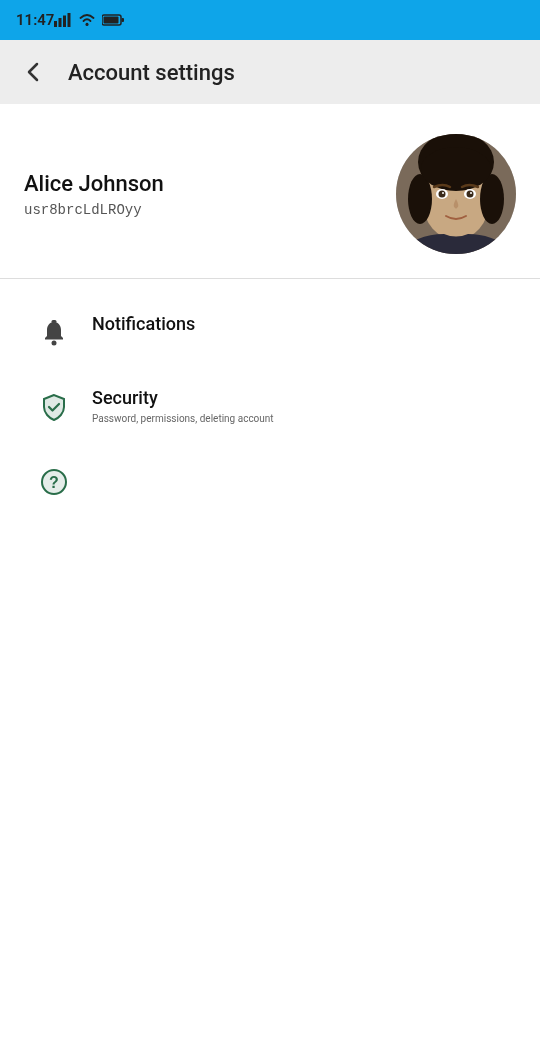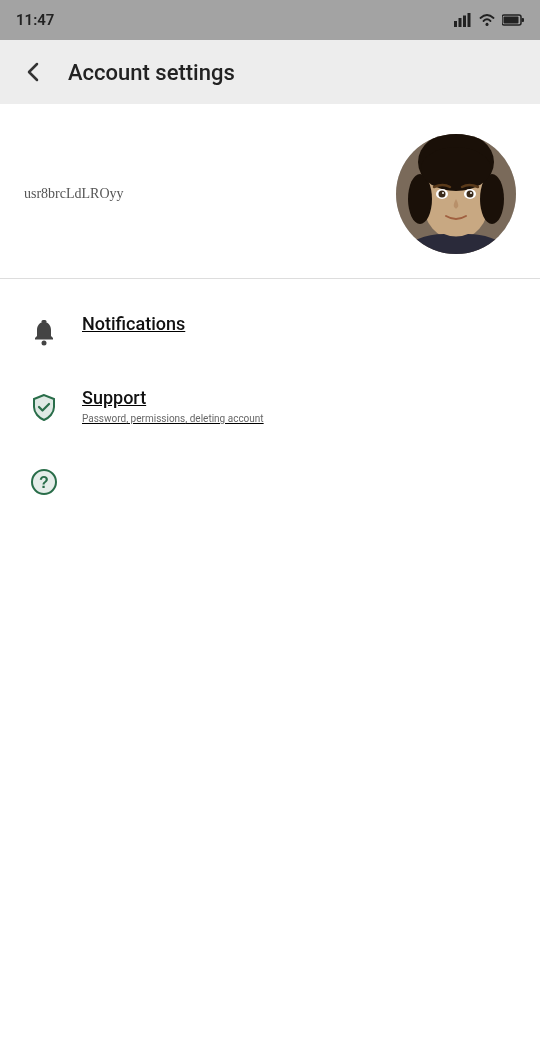--- a/index.html
+++ b/index.html
@@ -10,24 +10,24 @@
       background: #fff;
       font-family: 'Roboto', Arial, sans-serif;
       overflow: hidden;
       position: relative;
     }
 
     
     .status-bar {
       width: 100%;
       height: 40px;
-      background: #a3a3a3;
-      display: flex;
-      align-items: center;
-      justify-content: space-between;
+      background: #0ea5e9;
+      display: flex;
+      align-items: center;
+      justify-content: flex-start;
       padding: 0 16px;
     }
 
     .status-time {
       font-size: 15px;
       font-weight: 600;
       color: #222;
     }
 
     .status-icons {
@@ -83,21 +83,21 @@
     .profile-name {
       font-size: 22px;
       font-weight: 500;
       color: #111;
       margin-bottom: 6px;
     }
 
     .profile-id {
       font-size: 14px;
       color: #555;
-      font-family: Liberation Serif, serif;
+      font-family: Liberation Mono, monospace;
     }
 
     .avatar-container {
       width: 120px;
       height: 120px;
       border-radius: 60px;
       overflow: hidden;
       flex-shrink: 0;
       background: #ccc;
     }
@@ -111,22 +111,21 @@
     
     .divider {
       width: 100%;
       height: 1px;
       background: #ddd;
       margin: 0 0 8px 0;
     }
 
     
     .menu-list {
-      padding: 8px 2px;
-      text-decoration: underline;
+      padding: 8px 12px;
     }
 
     .menu-item {
       display: flex;
       align-items: flex-start;
       padding: 18px 24px;
       cursor: pointer;
       gap: 20px;
       min-height: 72px;
     }
@@ -210,20 +209,21 @@
   <button class="back-button">
     <svg width="24" height="24" viewBox="0 0 24 24" fill="none">
       <path d="M15 4 L7 12 L15 20" stroke="#333" stroke-width="2.5" stroke-linecap="round" stroke-linejoin="round" fill="none"></path>
     </svg>
   </button>
   <span class="page-title">Account settings</span>
 </div>
 
 <div class="profile-section">
   <div class="profile-info">
+    <span class="profile-name">Alice Johnson</span>
     <span class="profile-id">usr8brcLdLROyy</span>
   </div>
   <div class="avatar-container">
     
     <svg class="avatar-svg" viewBox="0 0 120 120">
 
       <rect width="120" height="120" fill="#7a6a5a"></rect>
 
       <ellipse cx="60" cy="28" rx="38" ry="30" fill="#1a1008"></ellipse>
 
@@ -274,21 +274,21 @@
 
   <div class="menu-item">
     <div class="menu-icon">
       <svg class="shield-icon-svg" viewBox="0 0 28 28" fill="none">
         <path d="M14 2 L4 6 L4 14 C4 20 9 25 14 27 C19 25 24 20 24 14 L24 6 Z" stroke="#2a6e4a" stroke-width="2" fill="none"></path>
         <path d="M14 2 L4 6 L4 14 C4 20 9 25 14 27 C19 25 24 20 24 14 L24 6 Z" fill="#2a6e4a" opacity="0.15"></path>
         <path d="M9 14 L12.5 17.5 L19 11" stroke="#2a6e4a" stroke-width="2.2" stroke-linecap="round" stroke-linejoin="round" fill="none"></path>
       </svg>
     </div>
     <div class="menu-text">
-      <span class="menu-title">Support</span>
+      <span class="menu-title">Security</span>
       <span class="menu-subtitle">Password, permissions, deleting account</span>
     </div>
   </div>
 
   <div class="menu-item">
     <div class="menu-icon">
       <svg class="help-icon-svg" viewBox="0 0 28 28" fill="none">
         <circle cx="14" cy="14" r="12" stroke="#2a6e4a" stroke-width="2" fill="none"></circle>
         <circle cx="14" cy="14" r="12" fill="#2a6e4a" opacity="0.12"></circle>
         <text x="14" y="20" text-anchor="middle" font-size="16" font-weight="bold" fill="#2a6e4a" font-family="Arial">?</text>

